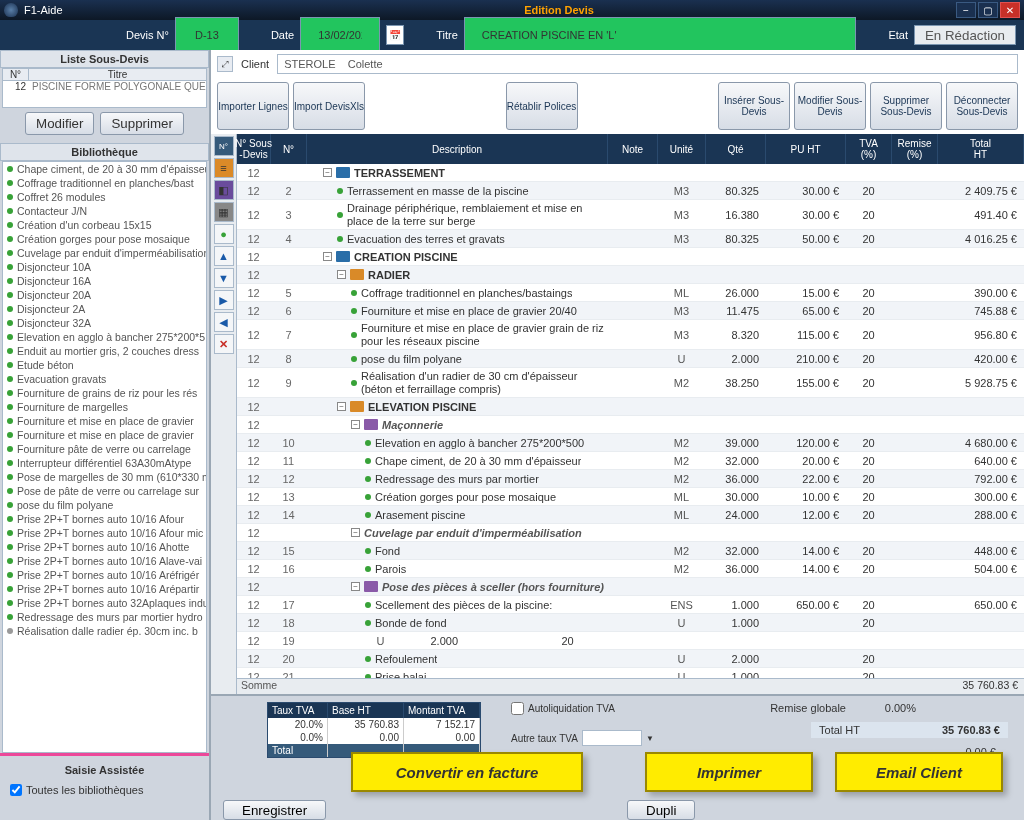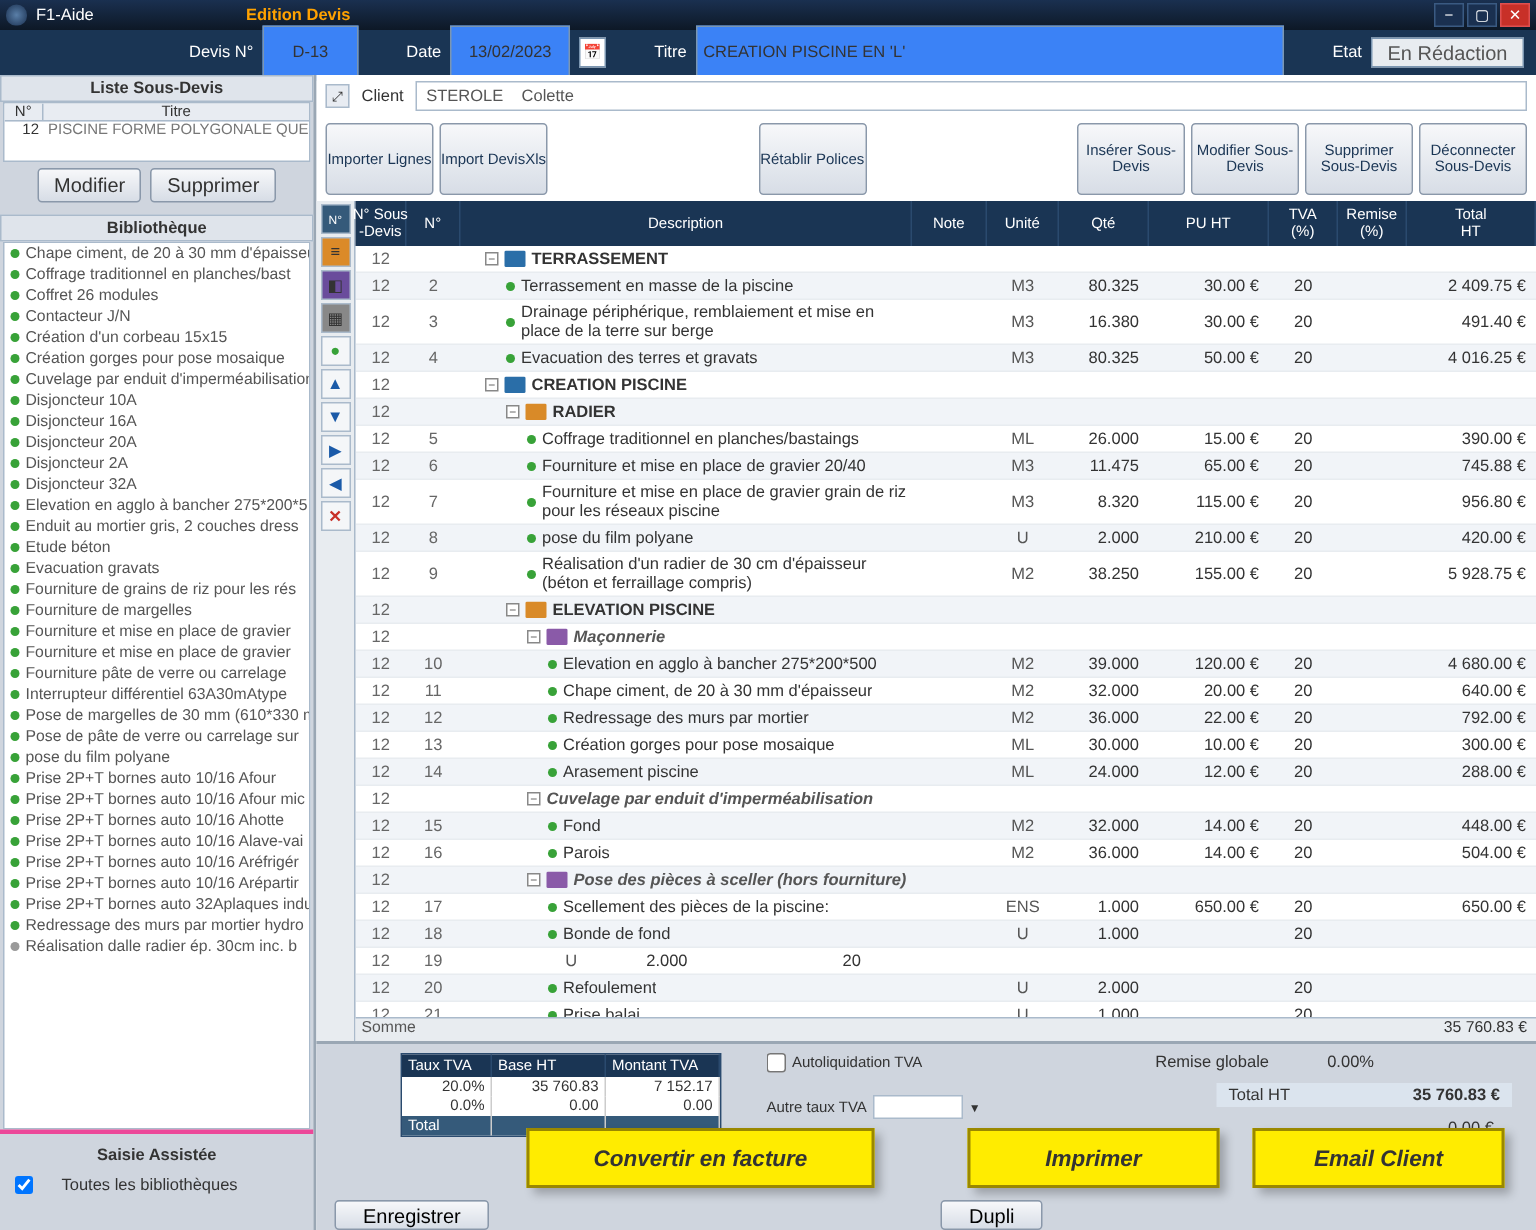--- a/index.html
+++ b/index.html
@@ -2,28 +2,28 @@
 <html><head>
 <meta charset="utf-8">
 <style>
   * { box-sizing: border-box; margin: 0; padding: 0; }
   body { font-family: Arial, sans-serif; font-size: 11px; background: #d3d8e0; width: 1024px; height: 820px; overflow: hidden; color: #333; }
 
   
   .titlebar { height: 20px; background: linear-gradient(to bottom,#1a3050,#0d1826); display: flex; align-items: center; color: #fff; padding: 0 4px; }
   .titlebar .app-icon { width: 14px; height: 14px; background: radial-gradient(#5a7fa8,#1a3050); border-radius: 50% 50% 45% 45%; margin-right: 6px; }
   .titlebar .app-name { flex: 0 0 140px; }
-  .titlebar .window-title { flex: 1; color: #ffa200; font-weight: bold; }
+  .titlebar .window-title { flex: 1; text-align: center; color: #ffa200; font-weight: bold; }
   .titlebar .winbtn { width: 20px; height: 16px; margin-left: 2px; background: #1a3050; border: 1px solid #3a5a82; display: flex; align-items: center; justify-content: center; color: #fff; font-size: 10px; }
   .titlebar .close-btn { background: #c83028; border-color: #e05050; }
 
   
   .headerbar { height: 30px; background: #1a3554; display: flex; align-items: center; padding: 0 8px; gap: 6px; color: #fff; }
   .headerbar .label { font-size: 11px; }
-  .headerbar input, .headerbar .field { height: 37px; background: #3b82f6; border: 1px solid #7b96b1; padding: 0 4px; font-size: 11px; color: #333; }
+  .headerbar input, .headerbar .field { height: 37px; background: #22c55e; border: 1px solid #7b96b1; padding: 0 17px; font-size: 11px; color: #333; }
   .devis-num { width: 64px; text-align: center; color: #555; }
   .date-field { width: 80px; text-align: center; }
   .cal-icon { width: 18px; height: 20px; background: #fff; border: 1px solid #7b96b1; color: #2a6ea8; display: flex; align-items: center; justify-content: center; font-size: 10px; }
   .titre-field { flex: 1; color: #1558a0; }
   .etat-btn { background: #e8ecf0; color: #555; border: 1px solid #7b96b1; height: 20px; padding: 0 10px; }
 
   
   .main { display: flex; height: calc(820px - 20px - 30px); }
   .leftpanel { width: 211px; background: #cfd5de; border-right: 2px solid #9aa7b4; display: flex; flex-direction: column; overflow: hidden; }
   .panel-head { background: #dfe4eb; border: 1px solid #aabacb; text-align: center; font-weight: bold; padding: 2px 0; }
@@ -35,21 +35,21 @@
   .subdevis-row div:first-child { width: 26px; text-align: right; padding-right: 3px; }
   .subdevis-row div:last-child { flex: 1; padding-left: 3px; color: #777; white-space: nowrap; overflow: hidden; }
   .btn-row { display: flex; gap: 6px; justify-content: center; padding: 4px 0 8px; }
   .btn { background: linear-gradient(#f7f8fa,#d7dde6); border: 1px solid #8a98aa; border-radius: 3px; padding: 3px 10px; color: #333; }
   .biblio-list { flex: 1; background: #fff; border: 1px solid #aabacb; margin: 0 2px; overflow: hidden; }
   .biblio-item { display: flex; align-items: center; gap: 4px; padding: 1px 4px; font-size: 10.5px; color: #555; white-space: nowrap; overflow: hidden; }
   .dot-g { width: 6px; height: 6px; border-radius: 50%; background: #38a238; flex-shrink: 0; }
   .dot-gy { width: 6px; height: 6px; border-radius: 50%; background: #9a9a9a; flex-shrink: 0; }
   .saisie { background: #cfd5de; padding: 4px 8px 20px; border-top: 3px solid #ec4899; }
   .saisie-title { font-weight: bold; text-align: center; padding: 4px 0; }
-  .cb { display: flex; align-items: center; gap: 19px; padding: 4px 2px; }
+  .cb { display: flex; align-items: center; gap: 4px; padding: 4px 2px; }
   .cb input { width: 12px; height: 12px; }
 
   
   .rightpanel { flex: 1; display: flex; flex-direction: column; background: #fff; }
   .client-row { display: flex; align-items: center; gap: 8px; padding: 4px 6px; }
   .client-row .client-btn { width: 16px; height: 16px; background: #e8ecf2; border: 1px solid #aabacb; display: flex; align-items: center; justify-content: center; font-size: 9px; }
   .client-row input { height: 20px; border: 1px solid #aabacb; padding: 0 6px; font-size: 11px; flex: 1; color: #555; }
   .toolbar { display: flex; gap: 4px; padding: 4px 6px; align-items: stretch; }
   .tbtn { background: linear-gradient(#f7f8fa,#d7dde6); border: 1px solid #8a98aa; border-radius: 3px; width: 72px; height: 48px; font-size: 10px; text-align: center; display: flex; align-items: center; justify-content: center; color: #1a3554; line-height: 1.1; }
   .tb-spacer { flex: 1; }

